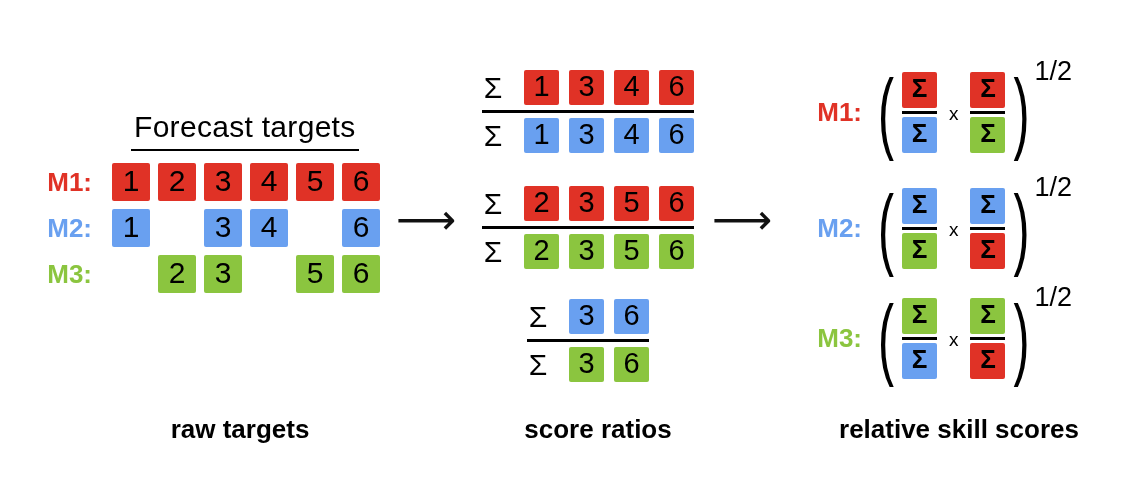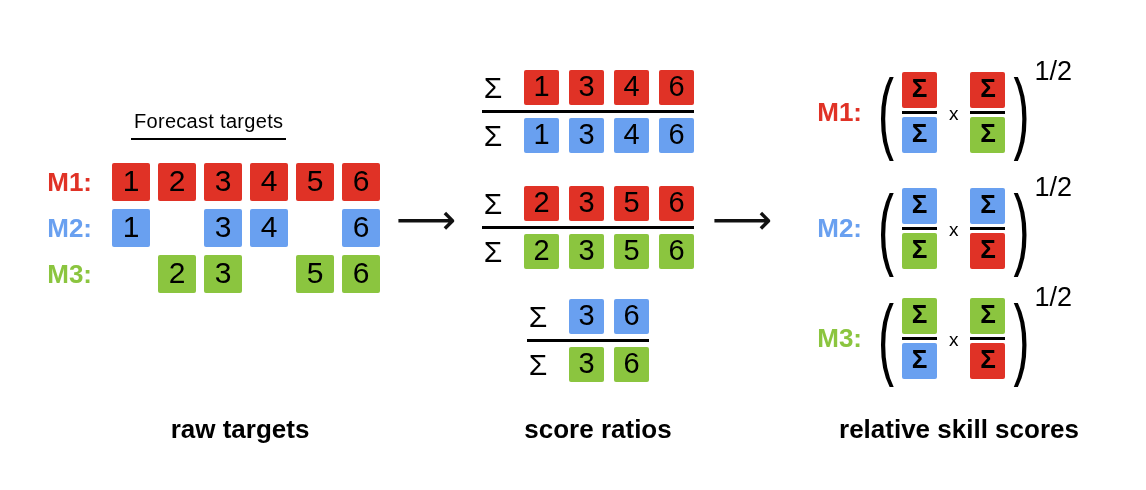--- a/index.html
+++ b/index.html
@@ -4,21 +4,21 @@
 <style>
   html,body{margin:0;padding:0;background:#ffffff;}
   .canvas{
     position:relative;width:1146px;height:490px;background:#ffffff;
     font-family:"Liberation Sans",sans-serif;color:#000;overflow:hidden;
   }
 
   
   .heading{
     position:absolute;left:131px;top:110px;
-    font-size:20px;font-weight:400;letter-spacing:.3px;
+    font-size:30px;font-weight:400;letter-spacing:.3px;
     border-bottom:2.5px solid #000;padding:0 3px 5px 3px;text-align:right;
   }
   .raw-rows{position:absolute;left:40px;top:163px;}
   .score-row{display:flex;align-items:center;height:38px;margin-bottom:8px;}
   .model-label{
     width:52px;text-align:right;font-weight:700;font-size:26px;
     margin-right:20px;line-height:38px;
   }
   .cell{
     width:38px;height:38px;margin-right:8px;border-radius:2px;

